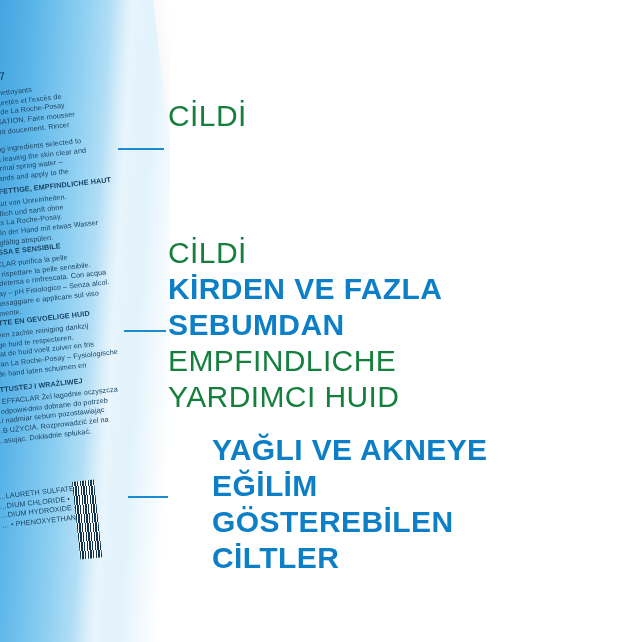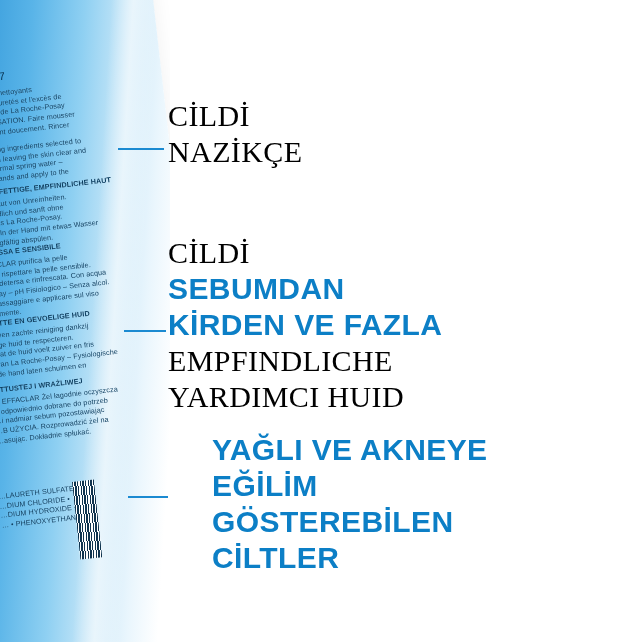--- a/index.html
+++ b/index.html
@@ -131,22 +131,21 @@
     letter-spacing: 0.4px;
     color: #7fc3e8;
     white-space: pre;
   }
   .line.bold {
     font-weight: bold;
     color: #0c7fc6;
   }
   .line.light {
     font-weight: normal;
-    color: #000000;
-    font-family: Liberation Serif, serif;
+    color: #15803d;
   }
 
   #claim-1 { top: 98px; }
   #claim-2 { top: 235px; }
   #claim-3 { top: 432px; margin-left: 44px; }
 </style>
 </head>
 <body>
 
 <div id="root">
@@ -207,27 +206,26 @@
   <div class="barcode"></div>
 
   <div class="leader" style="left:118px; top:148px; width:46px;"></div>
   <div class="leader" style="left:124px; top:330px; width:42px;"></div>
   <div class="leader" style="left:128px; top:496px; width:40px;"></div>
 
   <div class="claims">
 
     <div class="claim" id="claim-1">
       <div class="line light">CİLDİ</div>
-      <div class="line light">NAZİKÇE</div>
     </div>
 
     <div class="claim" id="claim-2">
       <div class="line light">CİLDİ</div>
+      <div class="line bold">KİRDEN VE FAZLA</div>
       <div class="line bold">SEBUMDAN</div>
-      <div class="line bold">KİRDEN VE FAZLA</div>
       <div class="line light">EMPFINDLICHE</div>
       <div class="line light">YARDIMCI HUID</div>
     </div>
 
     <div class="claim" id="claim-3">
       <div class="line bold">YAĞLI VE AKNEYE</div>
       <div class="line bold">EĞİLİM</div>
       <div class="line bold">GÖSTEREBİLEN</div>
       <div class="line bold">CİLTLER</div>
     </div>

